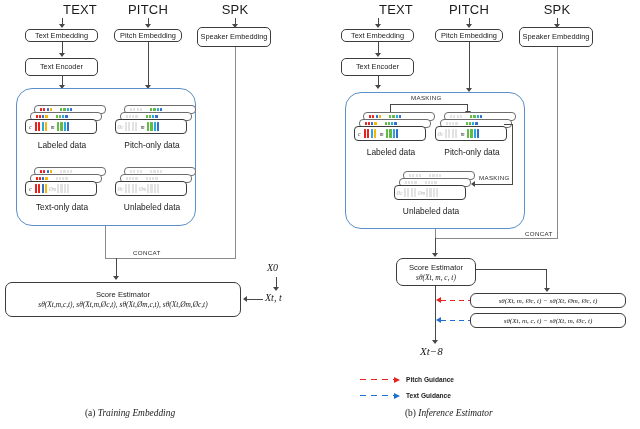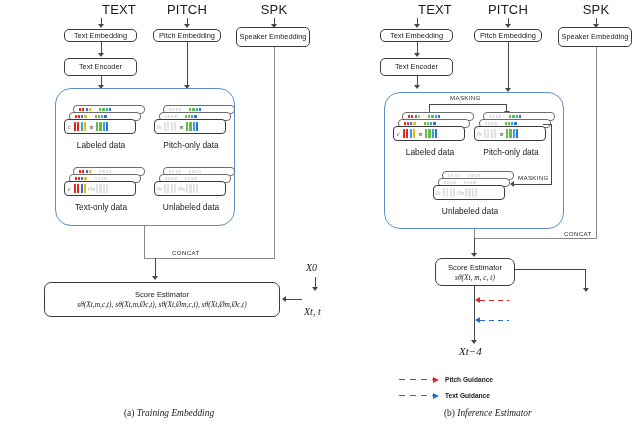--- a/index.html
+++ b/index.html
@@ -5,21 +5,21 @@
   * { box-sizing: border-box; }
   html, body {
     margin: 0; padding: 0;
     width: 640px; height: 429px;
     background: #ffffff;
     font-family: "Liberation Sans", sans-serif;
     overflow: hidden;
   }
   #root { position: relative; width: 640px; height: 429px; }
 
-  .panel { position: absolute; top: 0; height: 336px; width: 320px; margin-left: 39px; }
+  .panel { position: absolute; top: 0; height: 336px; width: 320px; }
   #panel-train { left: 0; }
   #panel-infer { left: 320px; }
 
   
   .node { position: absolute; }
 
   .hdr {
     font-size: 13px;
     color: #1a1a1a;
     text-align: center;
@@ -395,21 +395,21 @@
     <div class="arrow-d" style="left:113px; top:276px;"></div>
 
     <div class="bigbox" style="position:absolute; left:5px; top:282px; width:236px; height:35px;">
       <div class="t1">Score Estimator</div>
       <div class="t2">sθ(Xt,m,c,t),  sθ(Xt,m,Øc,t), sθ(Xt,Øm,c,t),  sθ(Xt,Øm,Øc,t)</div>
     </div>
 
     <div class="xlabel" style="left:267px; top:262px;">X0</div>
     <div class="vline" style="left:275.5px; top:277px; height:12px;"></div>
     <div class="arrow-d" style="left:273px; top:287px;"></div>
-    <div class="xlabel" style="left:265px; top:306px;">Xt, t</div>
+    <div class="xlabel" style="left:265px; top:292px;">Xt, t</div>
     <div class="hline" style="left:247px; top:299px; width:16px;"></div>
     <div class="arrow-l" style="left:243px; top:296px;"></div>
 
     <div class="caption" style="left:85px; top:408px;">
       <span>(a) </span>
       <span class="ital">Training Embedding</span>
     </div>
   </div>
 
   <div class="panel" id="panel-infer">
@@ -584,31 +584,33 @@
       <div class="t2">sθ(Xt, m, c, t)</div>
     </div>
 
     <div class="hline" style="left:156px; top:269px; width:71px;"></div>
     <div class="vline" style="left:226px; top:269px; height:21px;"></div>
     <div class="arrow-d" style="left:223.5px; top:288px;"></div>
 
     <div class="vline" style="left:114.5px; top:286px; height:56px;"></div>
     <div class="arrow-d" style="left:112px; top:340px;"></div>
 
+    <div class="eqbox" style="position:absolute; left:150px; top:293px; width:156px; height:15px;">sθ(Xt, m, Øc, t) − sθ(Xt, Øm, Øc, t)</div>
     <div class="guide" style="left:116px; top:300.5px; width:34px;">
       <div class="seg" style="left:5px; width:29px; background:repeating-linear-gradient(to right,#e8231f 0 5px,transparent 5px 9px);"></div>
       <div class="tip" style="border-right:5px solid #e8231f;"></div>
     </div>
 
+    <div class="eqbox" style="position:absolute; left:150px; top:313px; width:156px; height:15px;">sθ(Xt, m, c, t) − sθ(Xt, m, Øc, t)</div>
     <div class="guide" style="left:116px; top:320.5px; width:34px;">
       <div class="seg" style="left:5px; width:29px; background:repeating-linear-gradient(to right,#1f6fd0 0 5px,transparent 5px 9px);"></div>
       <div class="tip" style="border-right:5px solid #1f6fd0;"></div>
     </div>
 
-    <div class="xlabel" style="left:100px; top:345px; font-size:11px;">Xt−4</div>
+    <div class="xlabel" style="left:100px; top:345px; font-size:11px;">Xt−8</div>
 
     <div class="legend" style="left:40px; top:376px; width:220px; height:32px;">
       <div class="legend-row" style="left:0px; top:0px;">
         <div class="dashline">
           <div class="seg" style="background:repeating-linear-gradient(to right,#e8231f 0 6px,transparent 6px 11px);"></div>
           <div class="tip" style="border-left:6px solid #e8231f;"></div>
         </div>
         <div class="legend-text">Pitch Guidance</div>
       </div>
       <div class="legend-row" style="left:0px; top:16px;">

